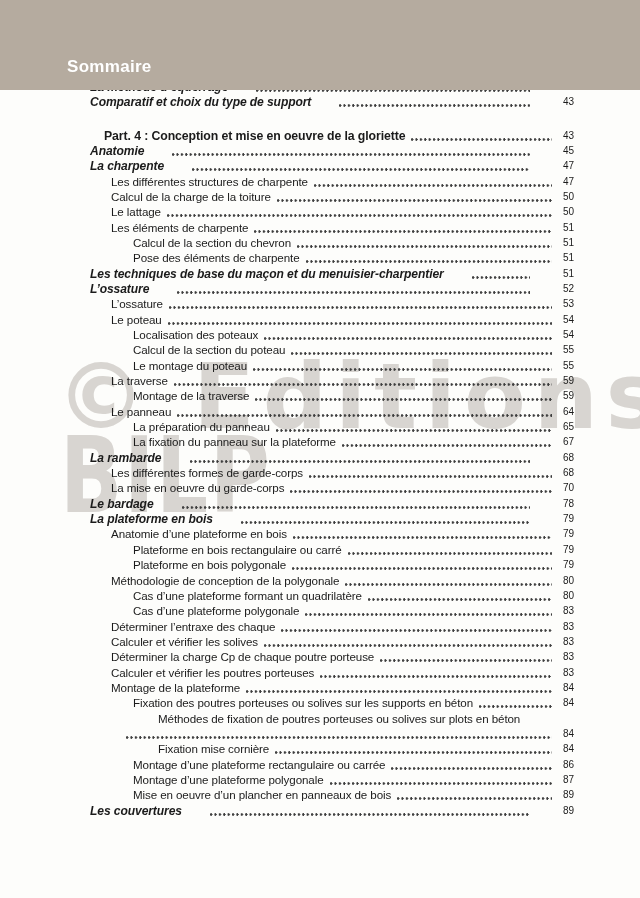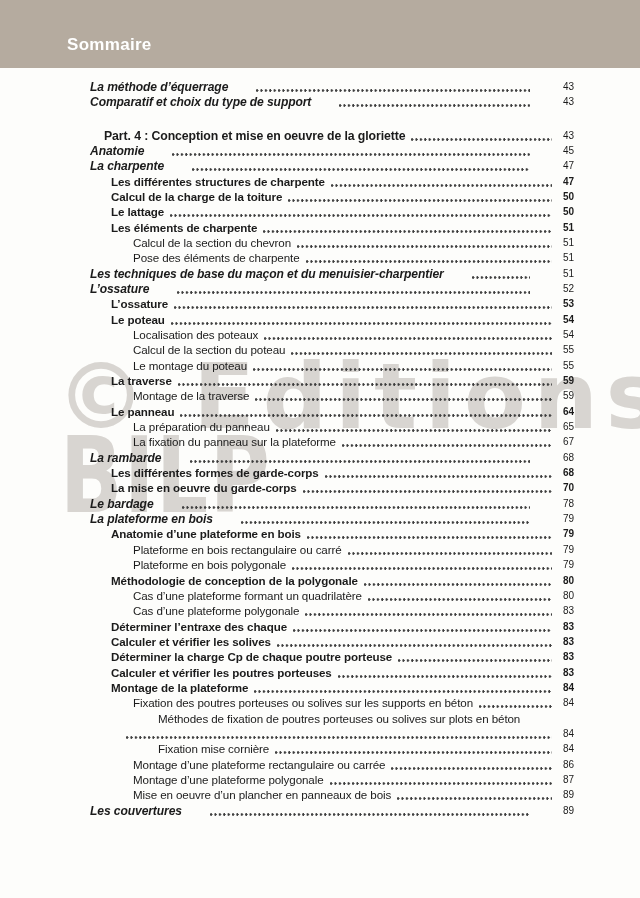--- a/index.html
+++ b/index.html
@@ -4,21 +4,21 @@
 <style>
   html,body { margin:0; padding:0; }
   body {
     width:640px; height:898px; position:relative; overflow:hidden;
     background:#fdfdfb;
     font-family:"Liberation Sans","DejaVu Sans",sans-serif;
     color:#1b1b1b;
   }
   
   .header {
-    position:absolute; left:0; top:0; width:640px; height:68px;
+    position:absolute; left:0; top:0; width:640px; height:90px;
     background:#b5ab9f; z-index:2;
     display:flex; align-items:flex-end;
     box-sizing:border-box; padding:0 0 13px 67px;
   }
   .header .title {
     font-size:17px; font-weight:700; color:#ffffff; letter-spacing:0.3px;
   }
   
   .watermark {
     position:absolute; z-index:0; color:#d8d5d1; font-weight:700;
@@ -31,21 +31,21 @@
   .toc {
     position:absolute; left:67px; top:79px; width:510px; z-index:1;
   }
   .row {
     display:flex; align-items:flex-end; height:15.35px;
     font-size:11.6px; letter-spacing:-0.1px;
   }
   .row.gap { margin-top:18px; }
   .lv0 { padding-left:0; }
   .lv1 { padding-left:23px;gap:22px; }
-  .lv2 { padding-left:44px;font-weight:bold; }
+  .lv2 { padding-left:44px; }
   .lv3 { padding-left:66px; }
   .lv4 { padding-left:91px; }
   .lv5 { padding-left:53px; }
   .label { white-space:nowrap; line-height:14.5px; }
   .st-part .label { font-weight:700; font-size:12.3px;padding-left:37px; }
   .st-section .label { font-weight:700; font-style:italic; font-size:12.1px; }
   .dots {
     flex:1 1 auto; height:3px; margin:0 8px 2.5px 6px; min-width:6px;
     background-image:radial-gradient(circle at 1.1px 1.5px, #3d3d3d 1.02px, transparent 1.45px);
     background-size:4.4px 3px; background-repeat:repeat-x; background-position:left bottom;

